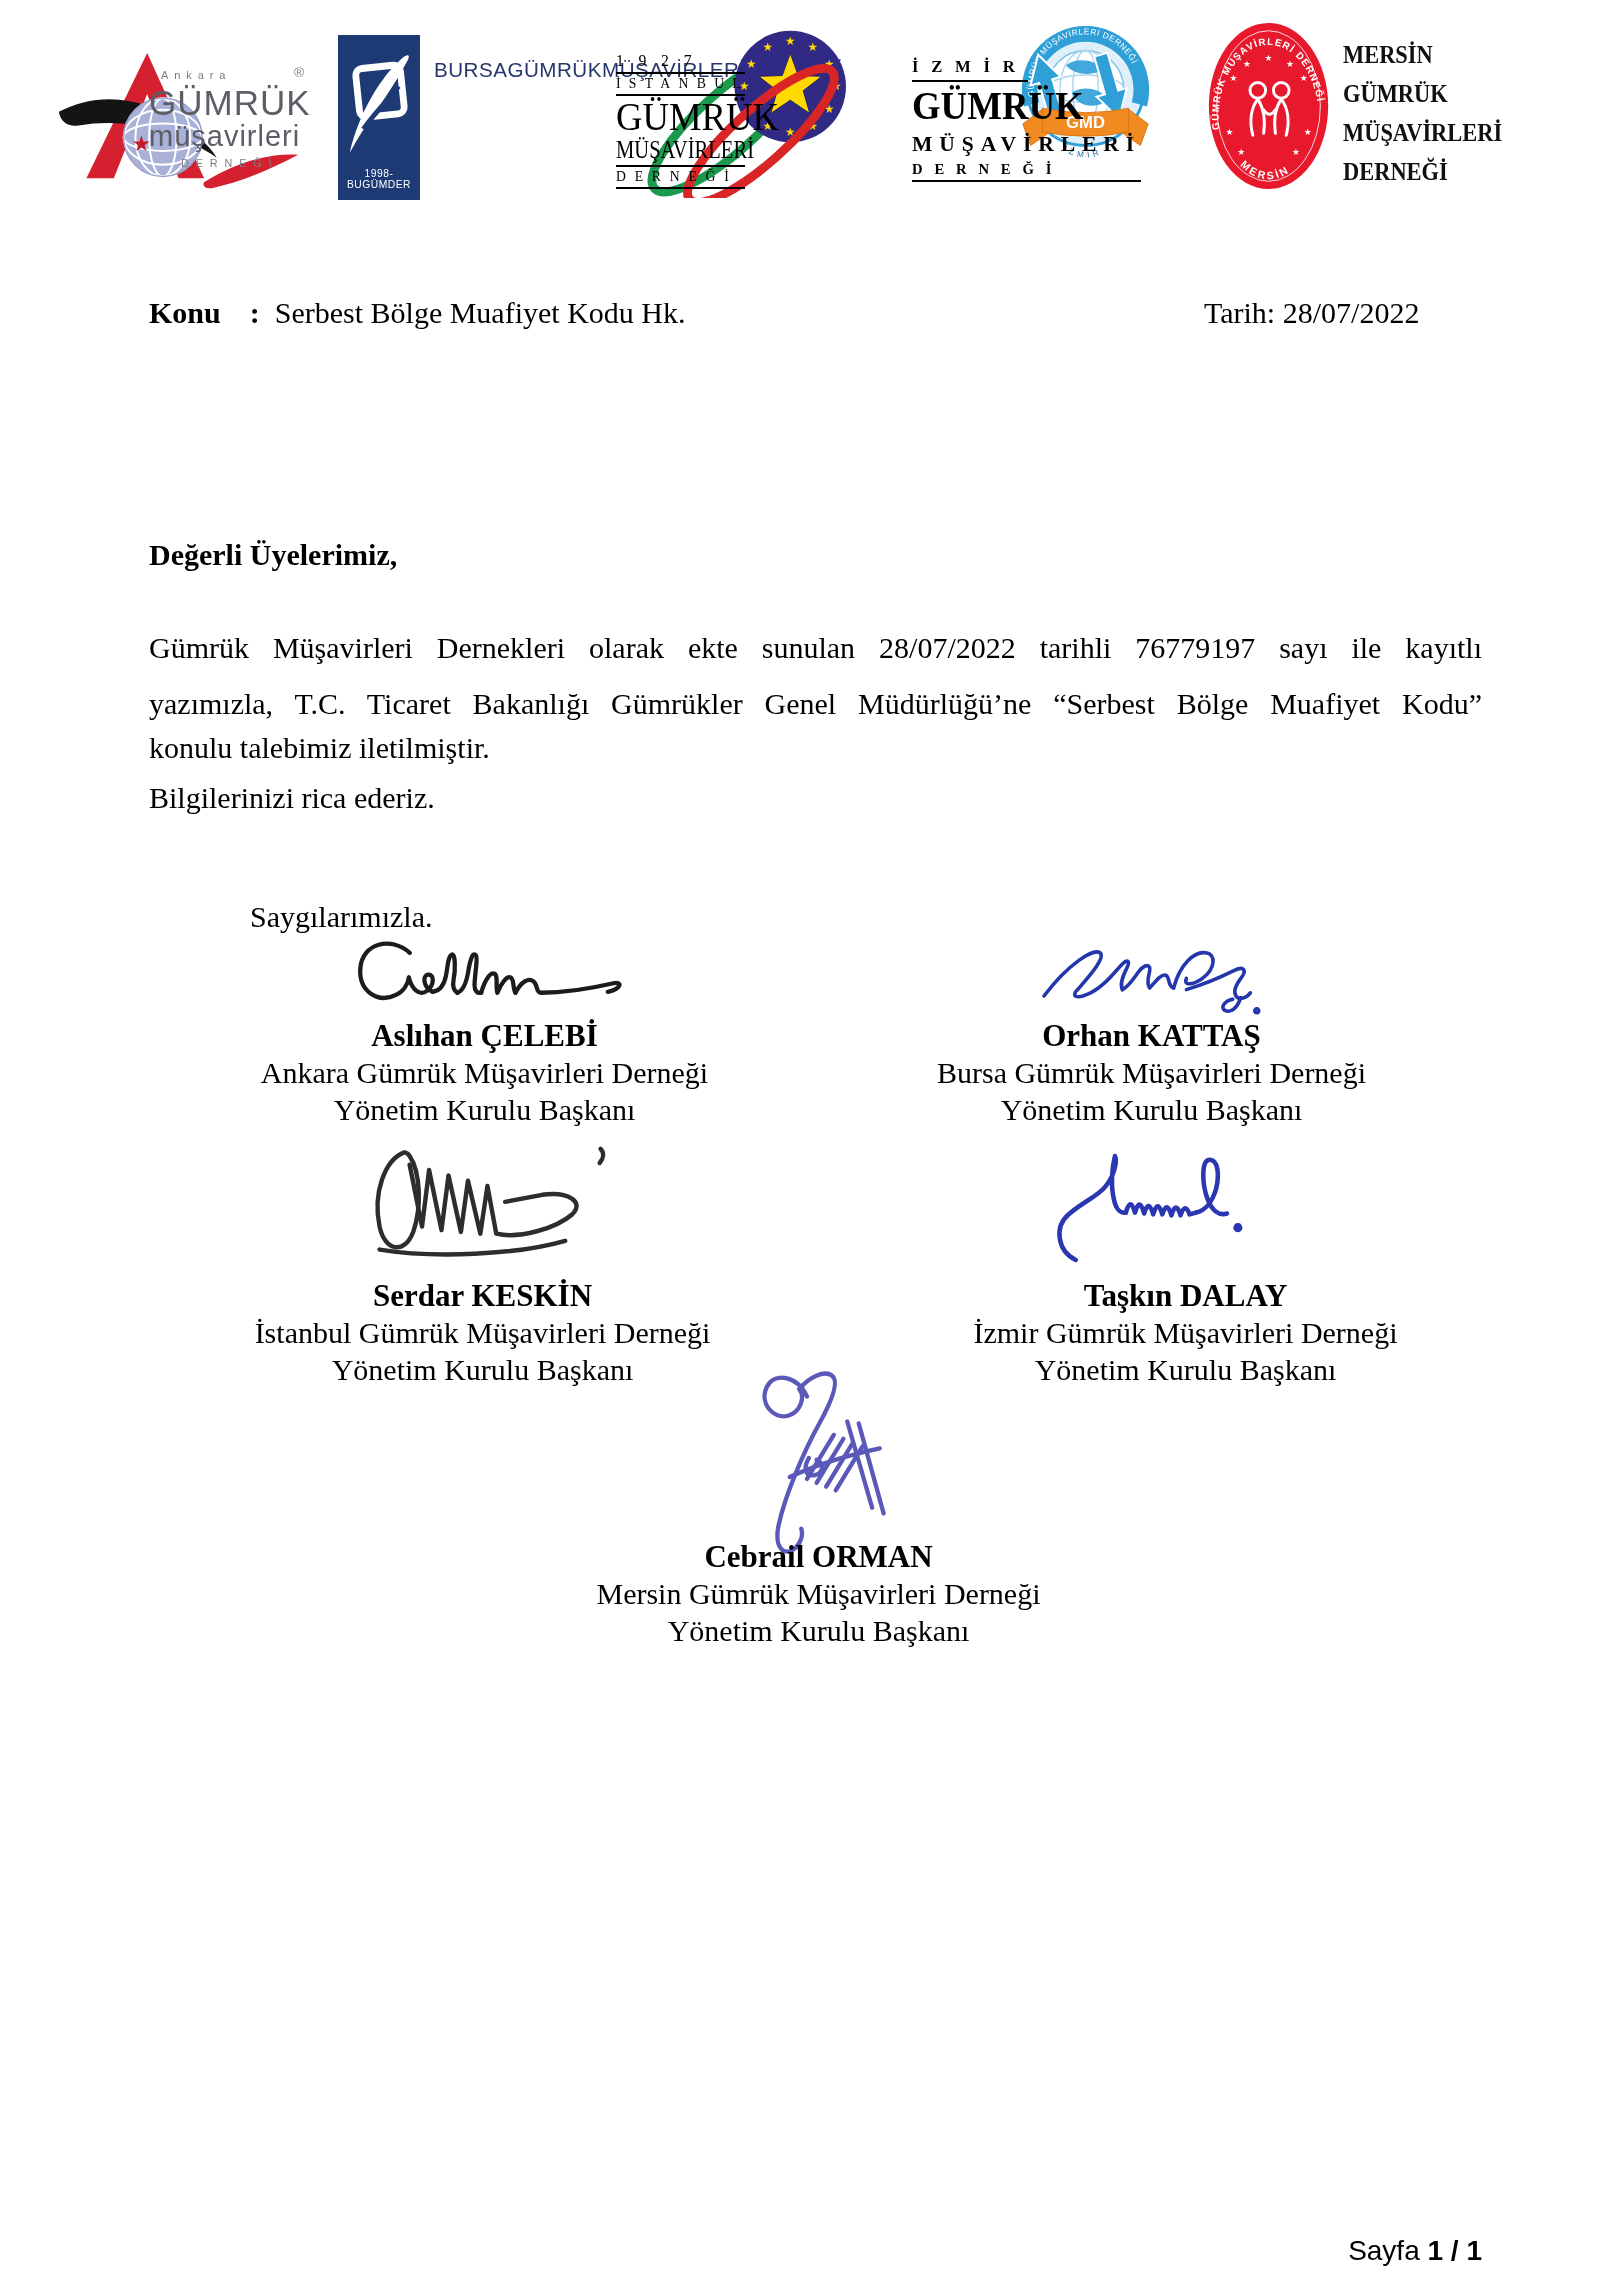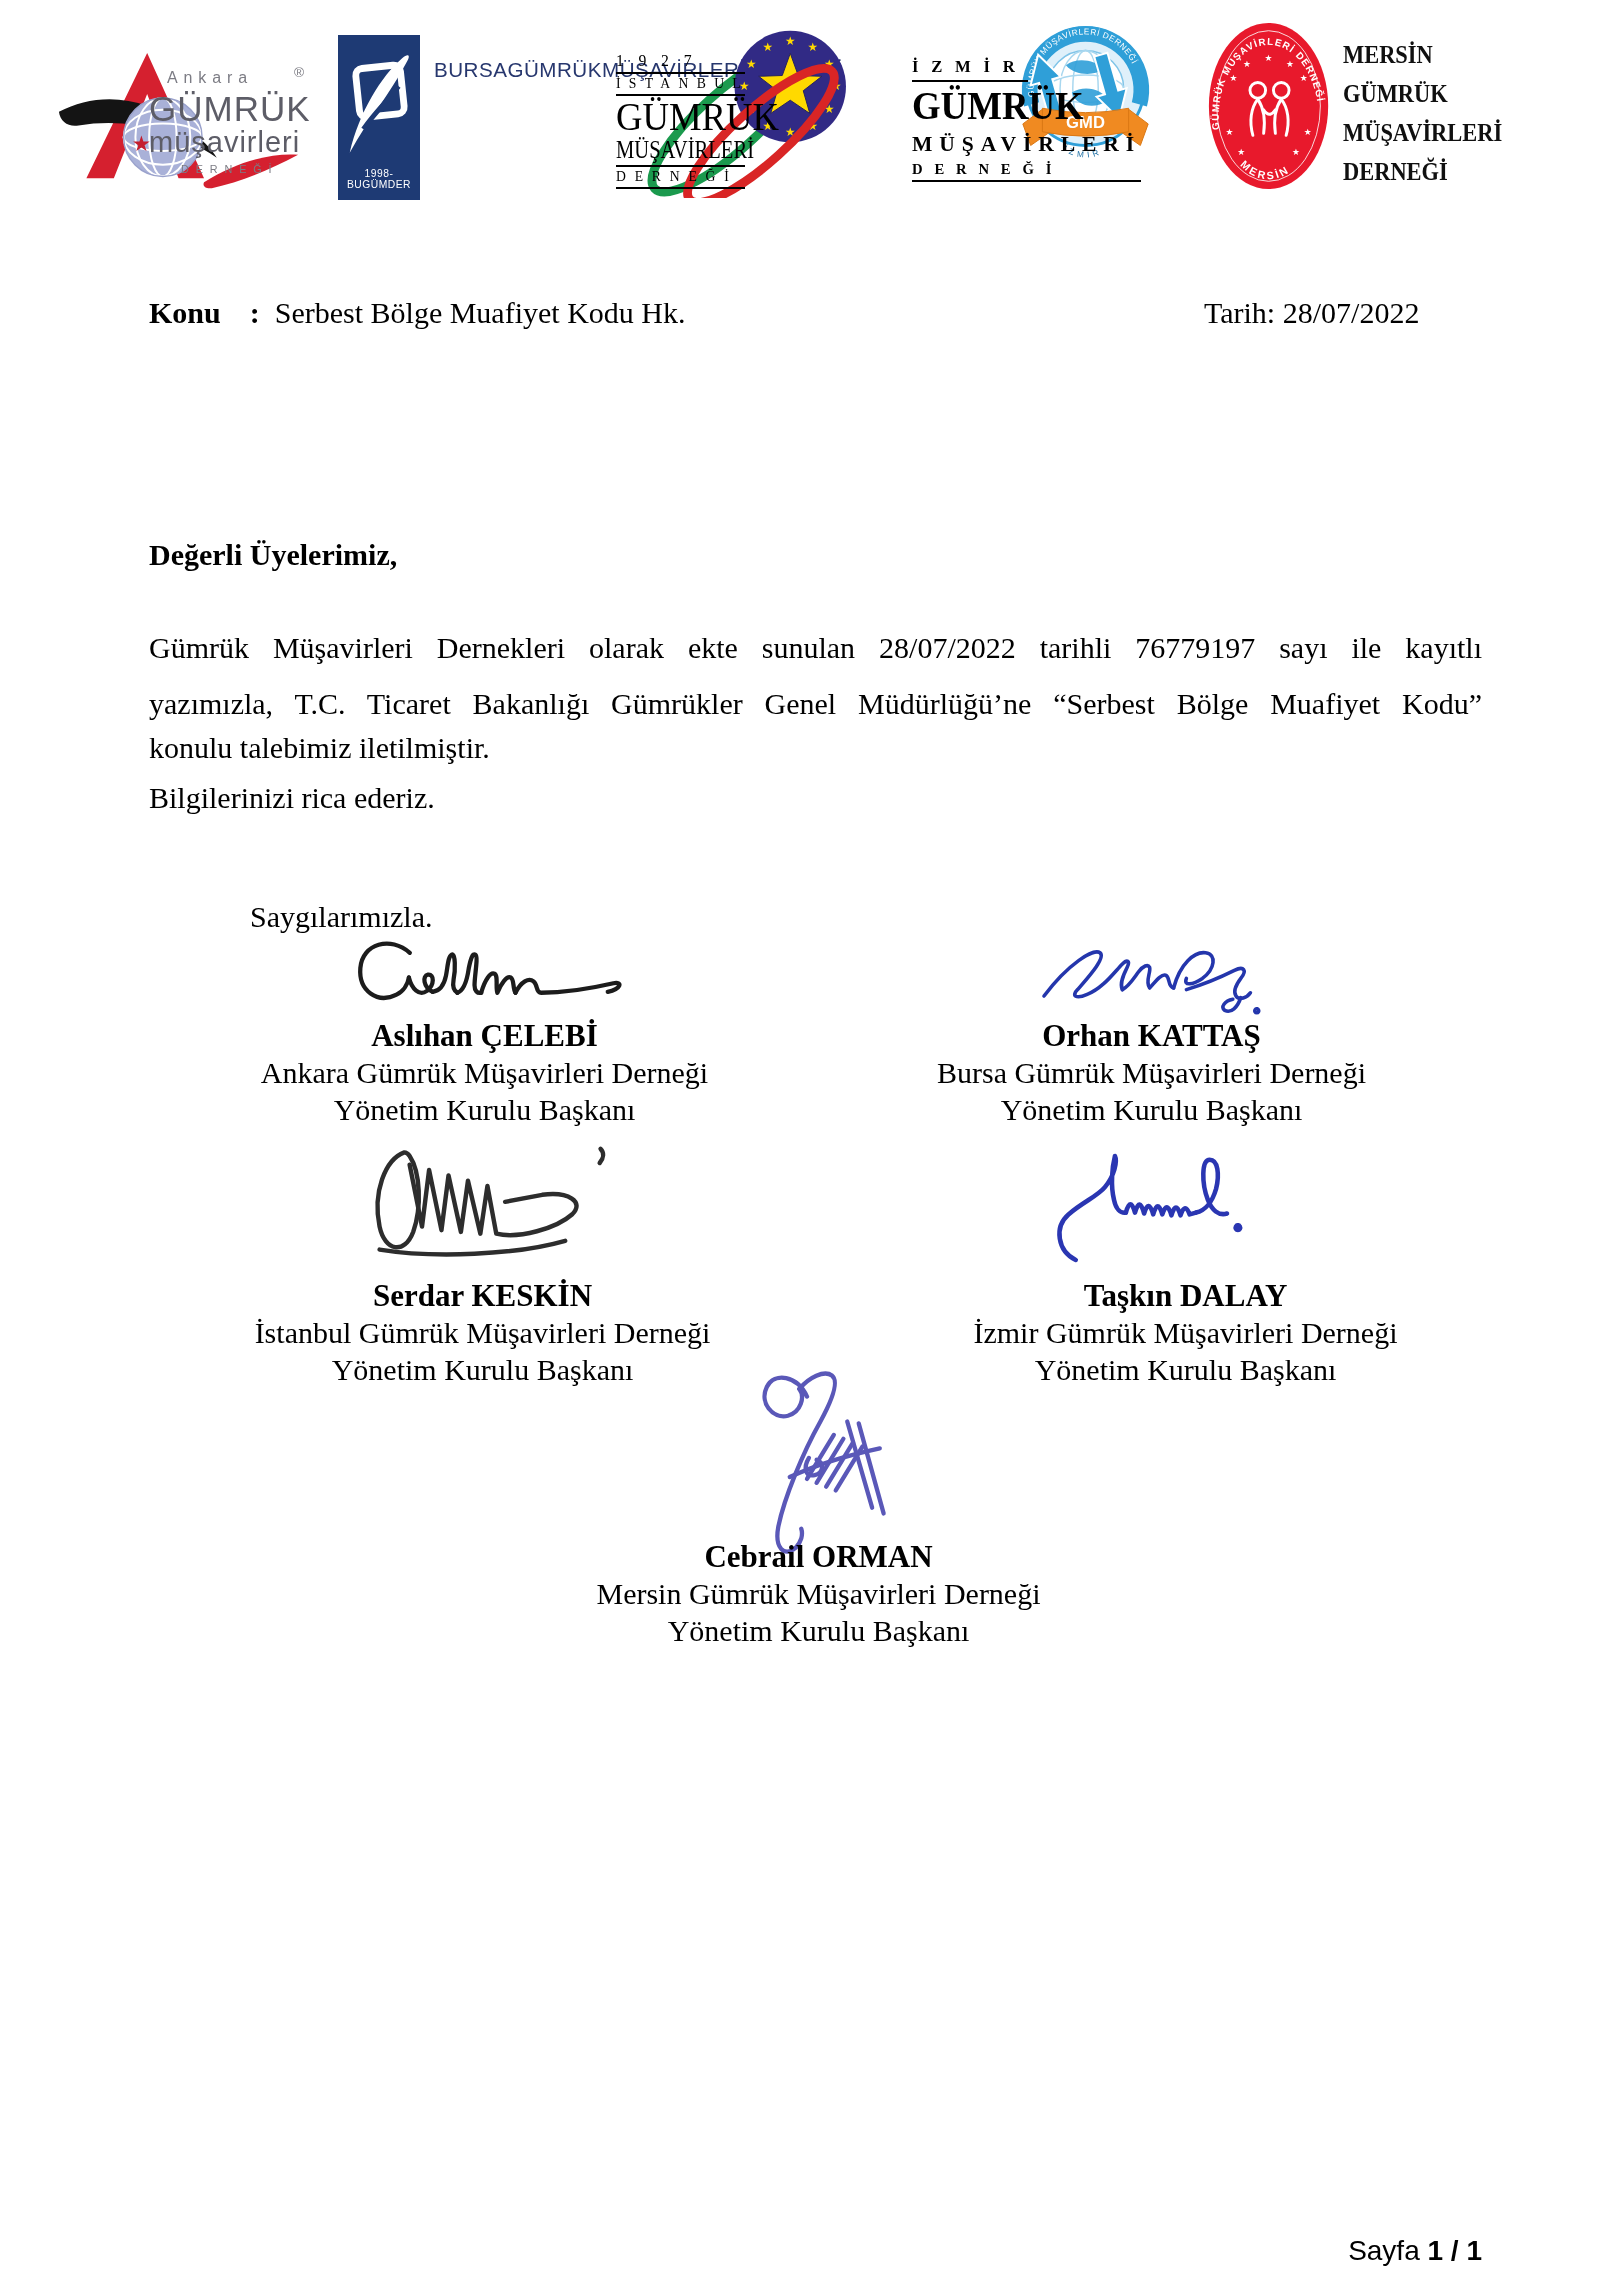--- a/index.html
+++ b/index.html
@@ -9,21 +9,21 @@
   }
   .abs{position:absolute;}
 
   
   .logo{position:absolute;}
   .logo svg{position:absolute;left:0;top:0;}
 
   
   #logo-ankara{left:57px;top:43px;width:247px;height:159px;}
   .ankara-text{position:absolute;left:92px;top:25.5px;width:155px;display:flex;flex-direction:column;font-family:"Liberation Sans",sans-serif;color:#5d5d67;}
-  .ankara-top{font-size:16px;letter-spacing:5.9px;color:#7c7c84;margin-left:18px;}
+  .ankara-top{font-size:11px;letter-spacing:5.9px;color:#7c7c84;margin-left:12px;}
   .ankara-reg{position:absolute;right:0;top:-3.9px;font-size:13.7px;color:#7c7c84;letter-spacing:0;}
   .ankara-gumruk{font-size:35px;line-height:37px;margin-top:3.9px;letter-spacing:1px;}
   .ankara-mus{font-size:29px;line-height:31px;letter-spacing:1px;}
   .ankara-dernegi{font-size:10.8px;letter-spacing:6.9px;color:#7c7c84;margin-top:4.9px;align-self:flex-end;margin-right:25.5px;}
 
   
   #logo-bursa{left:338px;top:35px;width:218px;height:165px;}
   .bursa-box{position:absolute;left:0;top:0;width:82px;height:165px;background:#1e3a74;}
   .bursa-year{position:absolute;left:0;bottom:9.8px;width:100%;text-align:center;color:#fff;
     font-family:"Liberation Sans",sans-serif;font-size:10.3px;letter-spacing:0.5px;}

